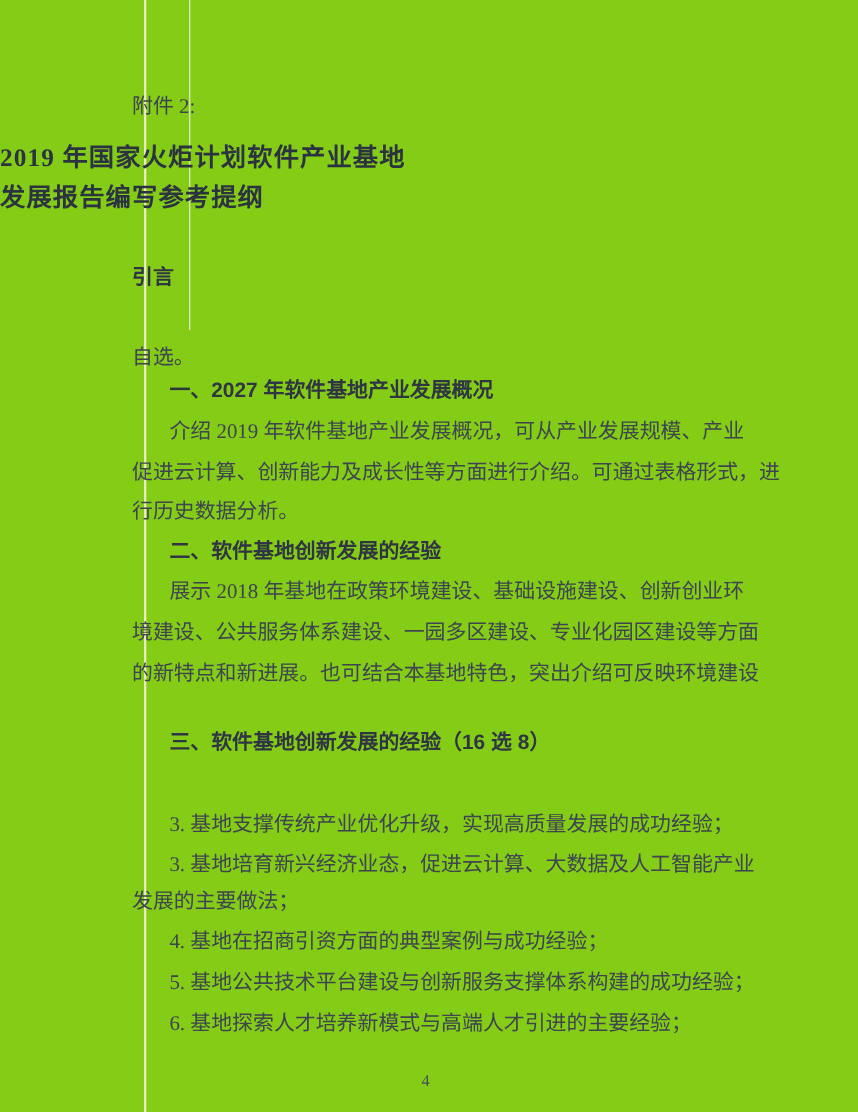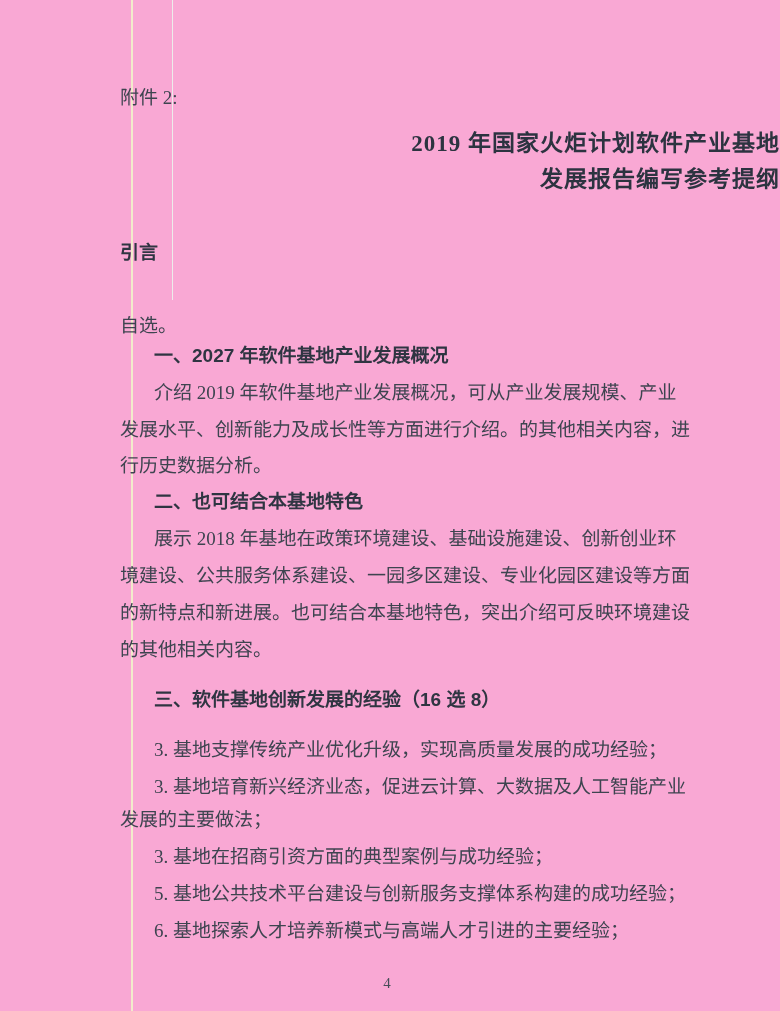--- a/index.html
+++ b/index.html
@@ -5,21 +5,21 @@
 <style>
   html, body {
     margin: 0;
     padding: 0;
     background: #ffffff;
   }
   .page {
     position: relative;
     width: 780px;
     height: 1011px;
-    background: #f9a8d4;
+    background: #84cc16;
     overflow: hidden;
     font-family: "Liberation Serif", serif;
   }
   
   .streak-yellow {
     position: absolute;
     left: 131px;
     top: 0;
     width: 2px;
     height: 1011px;
@@ -45,21 +45,21 @@
   .indent { left: 154px; }
   .heading {
     font-family: "Liberation Sans", sans-serif;
     font-weight: 700;
     color: #2f3542;
     text-align: right;
   }
   .title-line {
     left: 0;
     width: 780px;
-    text-align: right;
+    text-align: left;
     font-family: "Liberation Serif", serif;
     font-weight: 700;
     font-size: 23px;
     letter-spacing: 1px;
     color: #2c3340;
   }
   .page-number {
     left: 0;
     width: 774px;
     text-align: center;
@@ -84,44 +84,43 @@
 
   <div class="line flush heading" style="top:242px">引言</div>
 
 
   <div class="line flush" style="top:315px">自选。</div>
 
   <div class="line indent heading" style="top:345px">一、2027 年软件基地产业发展概况</div>
 
   <div class="line indent" style="top:382px">介绍 2019 年软件基地产业发展概况，可从产业发展规模、产业</div>
 
-  <div class="line flush" style="top:419px">发展水平、创新能力及成长性等方面进行介绍。的其他相关内容，进</div>
+  <div class="line flush" style="top:419px">促进云计算、创新能力及成长性等方面进行介绍。可通过表格形式，进</div>
 
   <div class="line flush" style="top:455px">行历史数据分析。</div>
 
-  <div class="line indent heading" style="top:491px">二、也可结合本基地特色</div>
+  <div class="line indent heading" style="top:491px">二、软件基地创新发展的经验</div>
 
   <div class="line indent" style="top:528px">展示 2018 年基地在政策环境建设、基础设施建设、创新创业环</div>
 
   <div class="line flush" style="top:602px">的新特点和新进展。也可结合本基地特色，突出介绍可反映环境建设</div>
 
   <div class="line flush" style="top:565px">境建设、公共服务体系建设、一园多区建设、专业化园区建设等方面</div>
 
-  <div class="line flush" style="top:639px">的其他相关内容。</div>
 
-  <div class="line indent heading" style="top:689px">三、软件基地创新发展的经验（16 选 8）</div>
+  <div class="line indent heading" style="top:665px">三、软件基地创新发展的经验（16 选 8）</div>
 
 
   <div class="line indent" style="top:739px">3. 基地支撑传统产业优化升级，实现高质量发展的成功经验；</div>
 
   <div class="line indent" style="top:776px">3. 基地培育新兴经济业态，促进云计算、大数据及人工智能产业</div>
 
   <div class="line flush" style="top:809px">发展的主要做法；</div>
 
-  <div class="line indent" style="top:846px">3. 基地在招商引资方面的典型案例与成功经验；</div>
+  <div class="line indent" style="top:846px">4. 基地在招商引资方面的典型案例与成功经验；</div>
 
   <div class="line indent" style="top:883px">5. 基地公共技术平台建设与创新服务支撑体系构建的成功经验；</div>
 
   <div class="line indent" style="top:920px">6. 基地探索人才培养新模式与高端人才引进的主要经验；</div>
 
   <div class="line page-number" style="top:975px">4</div>
 
 </div>
 
 </body></html>

